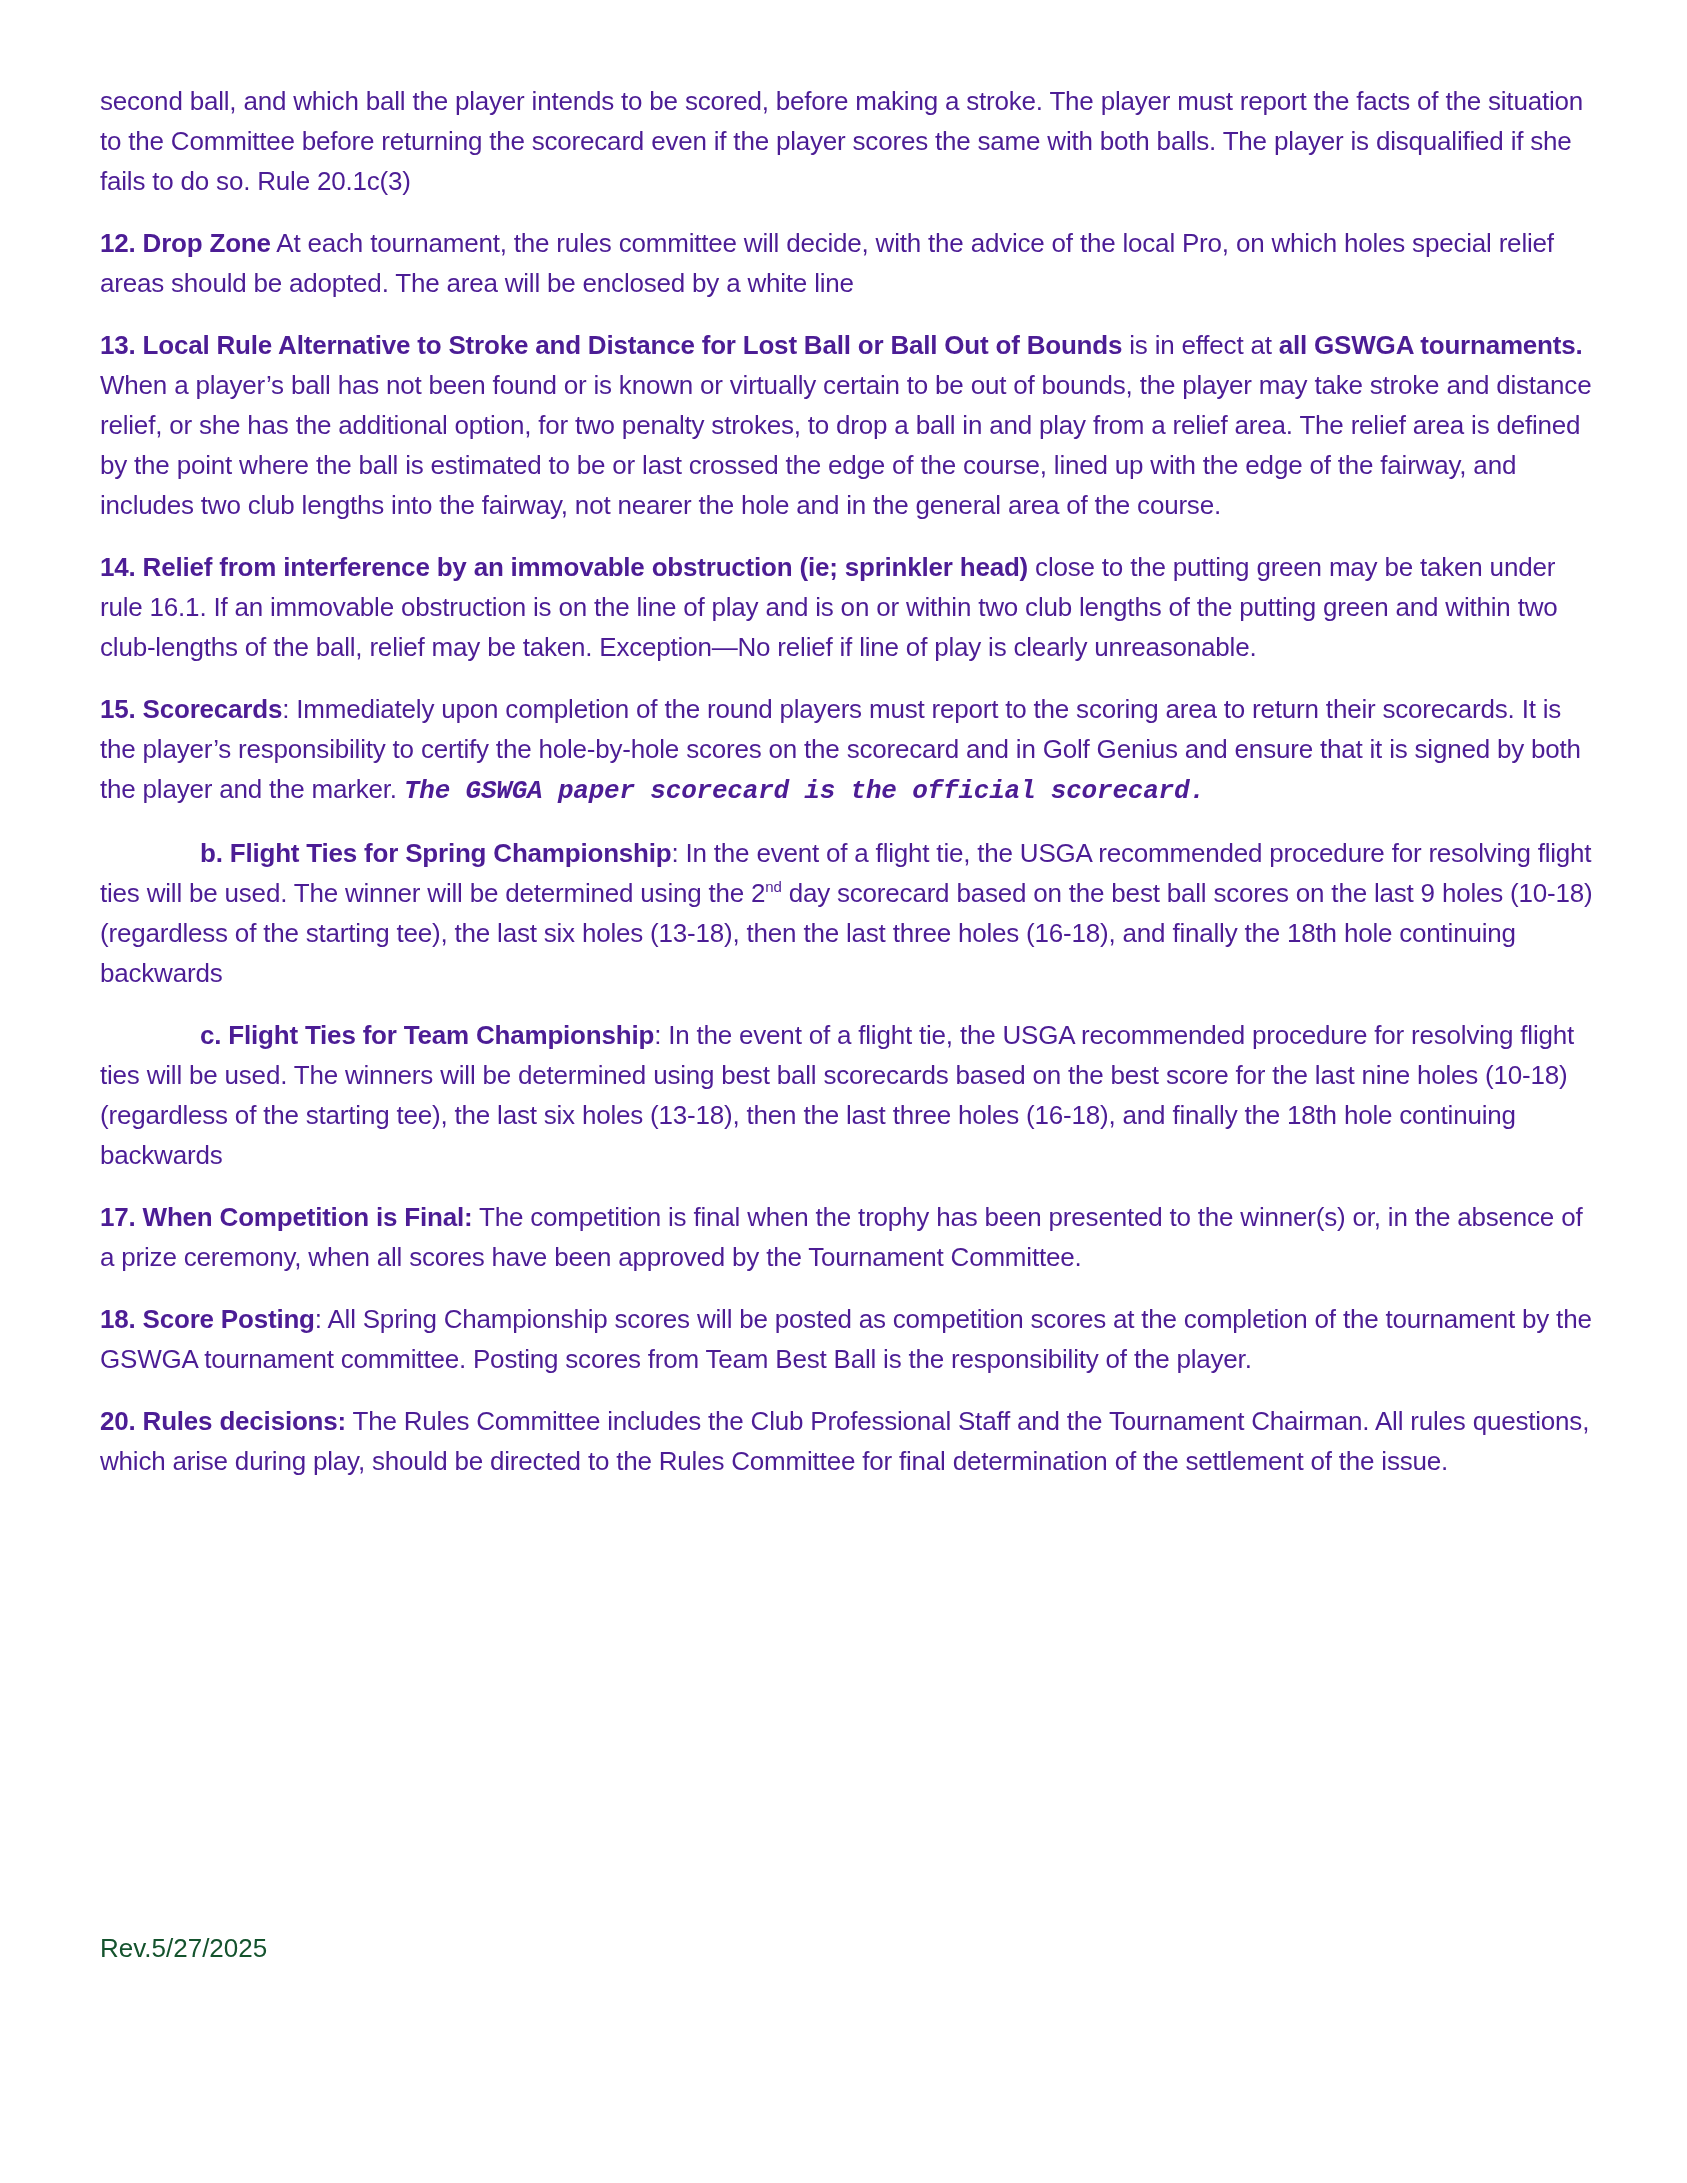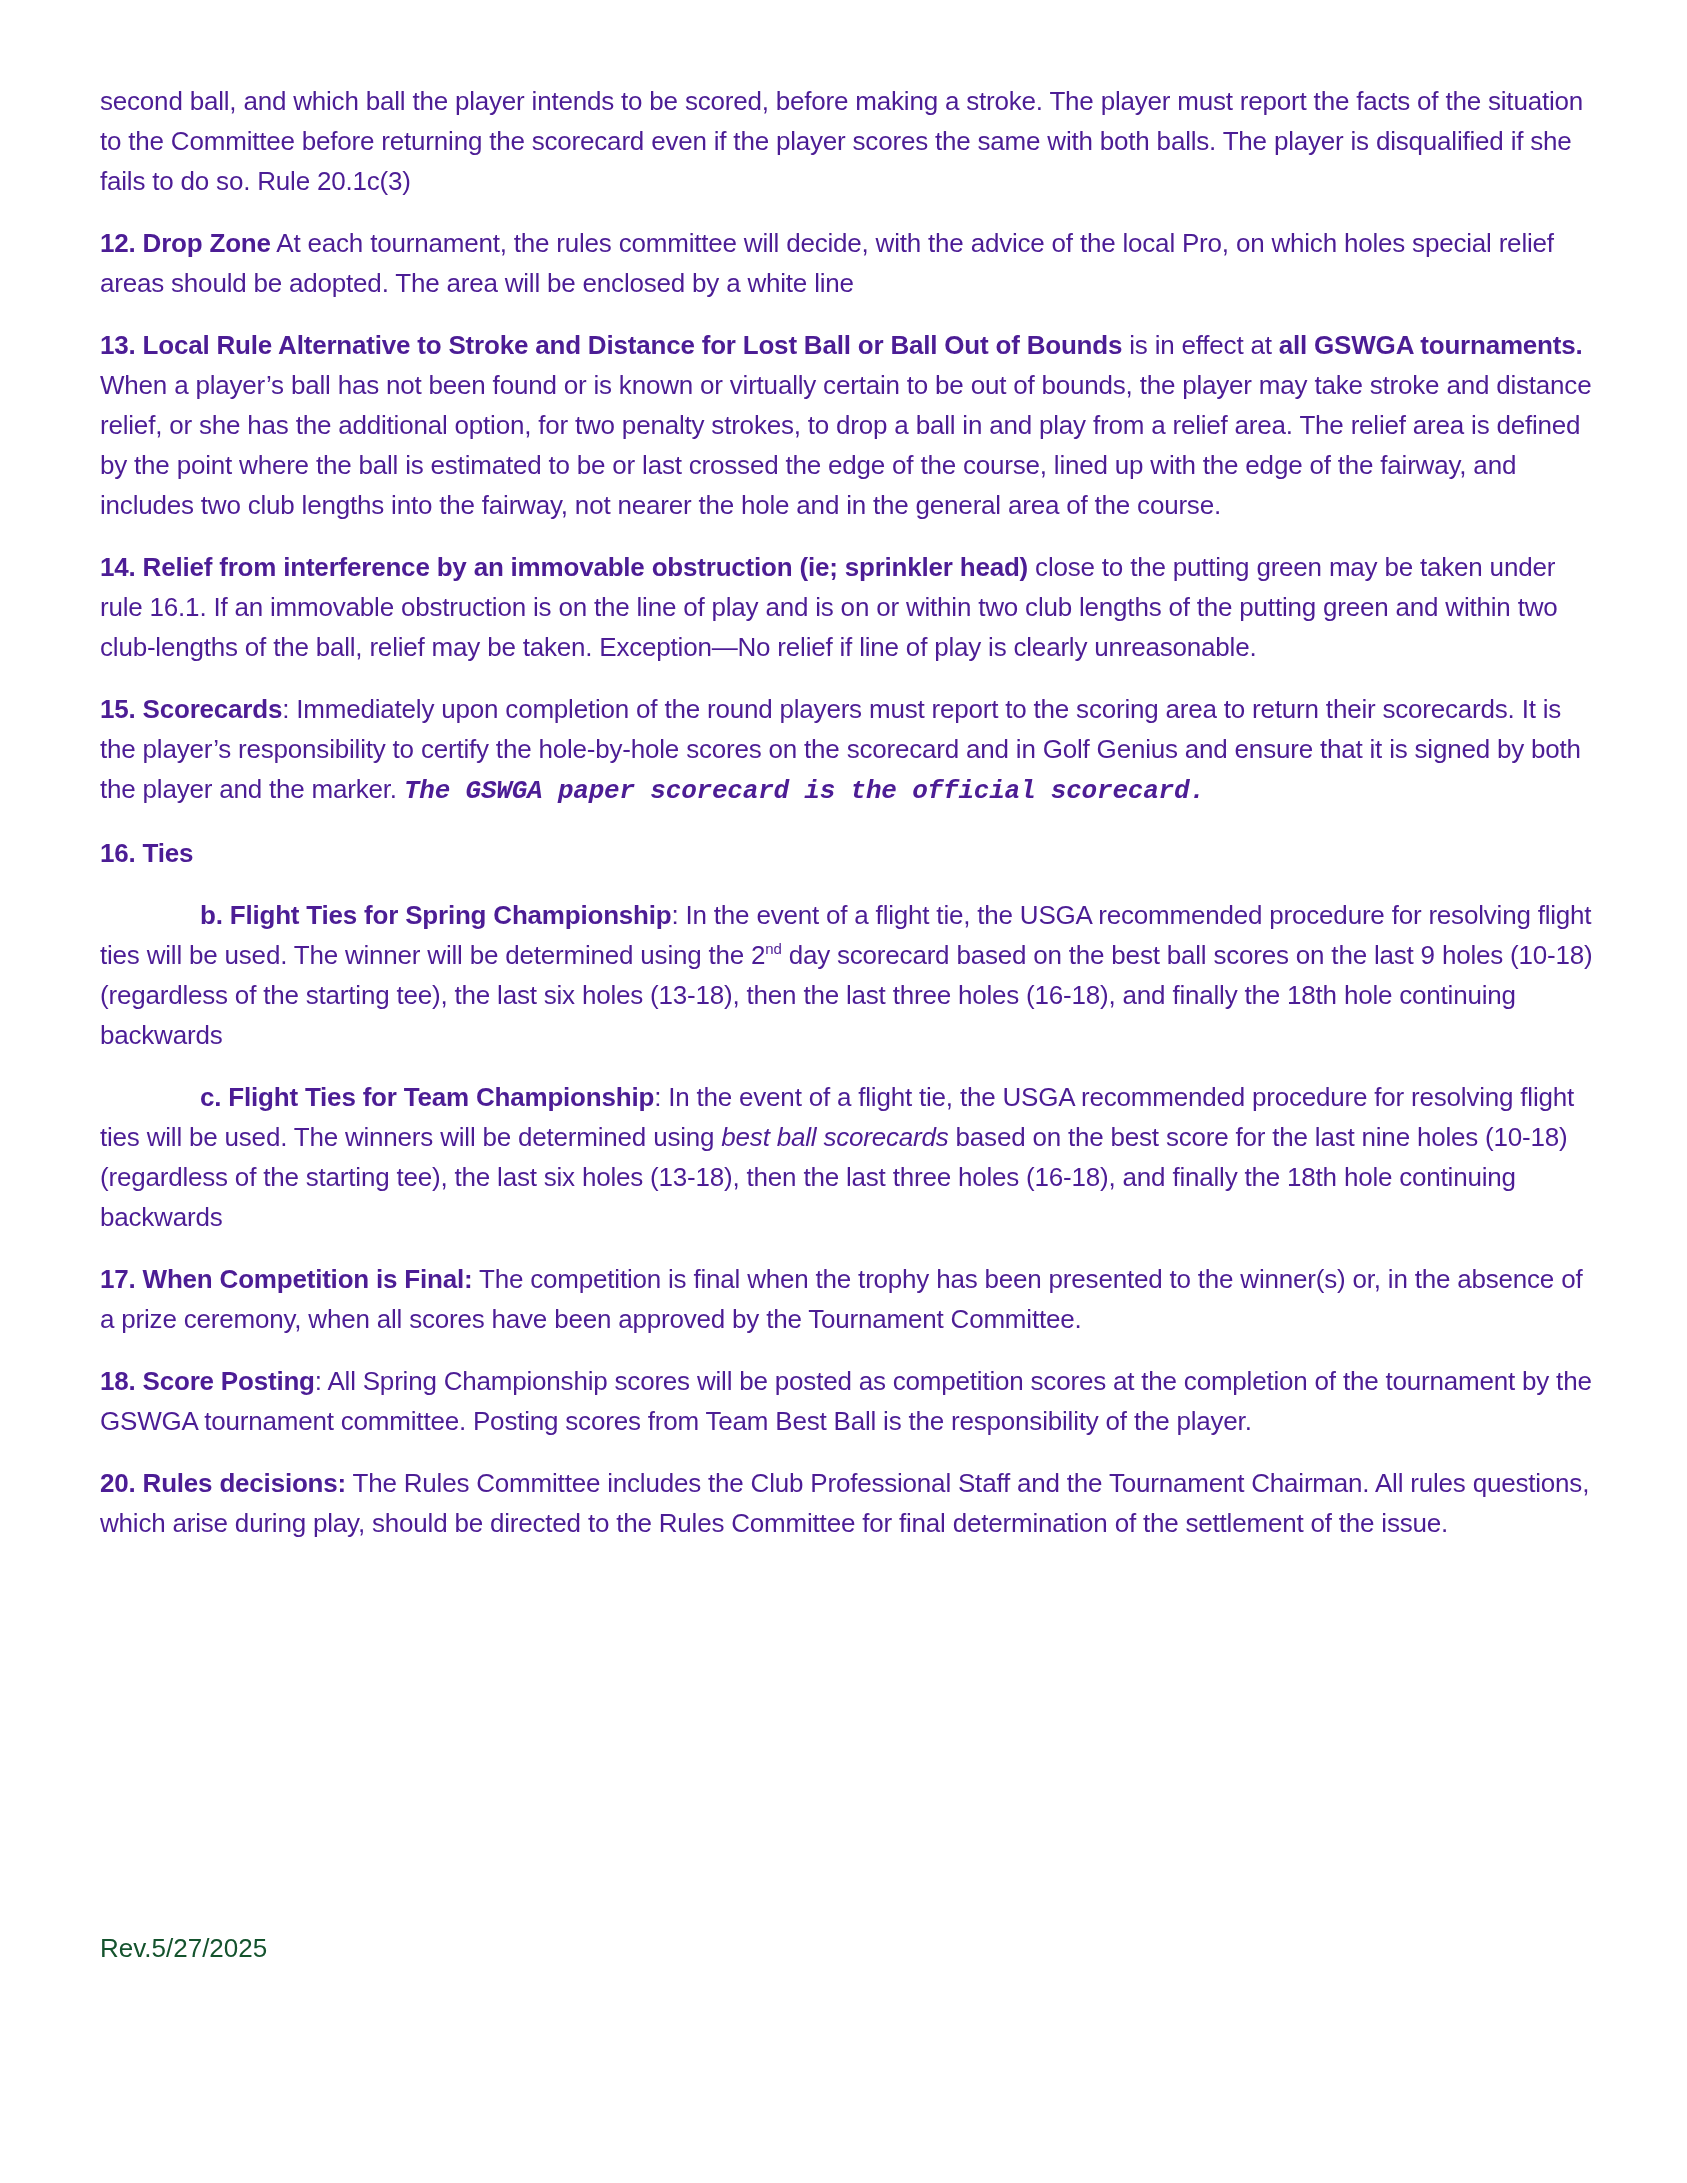--- a/index.html
+++ b/index.html
@@ -12,40 +12,39 @@
     font-family: "Liberation Sans", sans-serif;
     font-size: 26px;
     line-height: 40px;
     color: #4c1d95;
     letter-spacing: -0.2px;
   }
   p { margin: 0 0 22px 0; }
   .sub { text-indent: 100px; }
   b, .b { font-weight: bold; }
   .bi { font-weight: bold; font-style: italic; font-family: Liberation Mono, monospace; }
-  .i { font-style: italic; }
+  .i { }
   sup { font-size: 15px; line-height: 0; vertical-align: super; margin-top: 30px; }
   .rev { position: absolute; left: 100px; top: 1928px; font-family: "Liberation Sans", sans-serif; font-size: 26px; line-height: 40px; color: #14532d; }
 </style>
 </head>
 <body>
 
 <div class="page">
 
   <p>second ball, and which ball the player intends to be scored, before making a stroke. The player must report the facts of the situation to the Committee before returning the scorecard even if the player scores the same with both balls. The player is disqualified if she fails to do so. Rule 20.1c(3)</p>
 
   <p><b><span>12.</span> <span>Drop Zone</span></b><span> At each tournament, the rules committee will decide, with the advice of the local Pro, on which holes special relief areas should be adopted.  The area will be enclosed by a white line</span></p>
 
   <p><b><span>13.</span> <span>Local Rule Alternative to Stroke and Distance for Lost Ball or Ball Out of Bounds</span></b><span> is in effect at </span><b>all GSWGA tournaments.</b><span>  When a player’s ball has not been found or is known or virtually certain to be out of bounds, the player may take stroke and distance relief, or she has the additional option, for two penalty strokes, to drop a ball in and play from a relief area. The relief area is defined by the point where the ball is estimated to be or last crossed the edge of the course, lined up with the edge of the fairway, and includes two club lengths into the fairway, not nearer the hole and in the general area of the course.</span></p>
 
   <p><b><span>14.</span> <span>Relief from interference by an immovable obstruction (ie; sprinkler head)</span></b><span> close to the putting green may be taken under rule 16.1. If an immovable obstruction is on the line of play and is on or within two club lengths of the putting green and within two club-lengths of the ball, relief may be taken.  Exception—No relief if line of play is clearly unreasonable.</span></p>
 
   <p><b><span>15.</span> <span>Scorecards</span></b><span>: Immediately upon completion of the round players must report to the scoring area to return their scorecards. It is the player’s responsibility to certify the hole-by-hole scores on the scorecard and in Golf Genius and ensure that it is signed by both the player and the marker. </span><span class="bi">The GSWGA paper scorecard is the official scorecard.</span></p>
 
-  <p><b><span>16.</span> <span>Ties</span></b></p>
 
 
   <p class="sub"><b>b. Flight Ties for Spring Championship</b><span>: In the event of a flight tie, the USGA recommended procedure for resolving flight ties will be used.  The winner will be determined using the 2</span><sup>nd</sup><span> day scorecard based on the best ball scores on the last 9 holes (10-18) (regardless of the starting tee), the last six holes (13-18), then the last three holes (16-18), and finally the 18th hole continuing backwards</span></p>
 
   <p class="sub"><b>c.  Flight Ties for Team Championship</b><span>: In the event of a flight tie, the USGA recommended procedure for resolving flight ties will be used. The winners will be determined using </span><span class="i">best ball scorecards</span><span> based on the best score for the last nine holes (10-18) (regardless of the starting tee), the last six holes (13-18), then the last three holes (16-18), and finally the 18th hole continuing backwards</span></p>
 
   <p><b><span>17.</span> <span>When Competition is Final:</span></b><span> The competition is final when the trophy has been presented to the winner(s) or, in the absence of a prize ceremony, when all scores have been approved by the Tournament Committee.</span></p>
 
   <p><b><span>18.</span> <span>Score Posting</span></b><span>: All Spring Championship scores will be posted as competition scores at the completion of the tournament by the GSWGA tournament committee. Posting scores from Team Best Ball is the responsibility of the player.</span></p>
 

